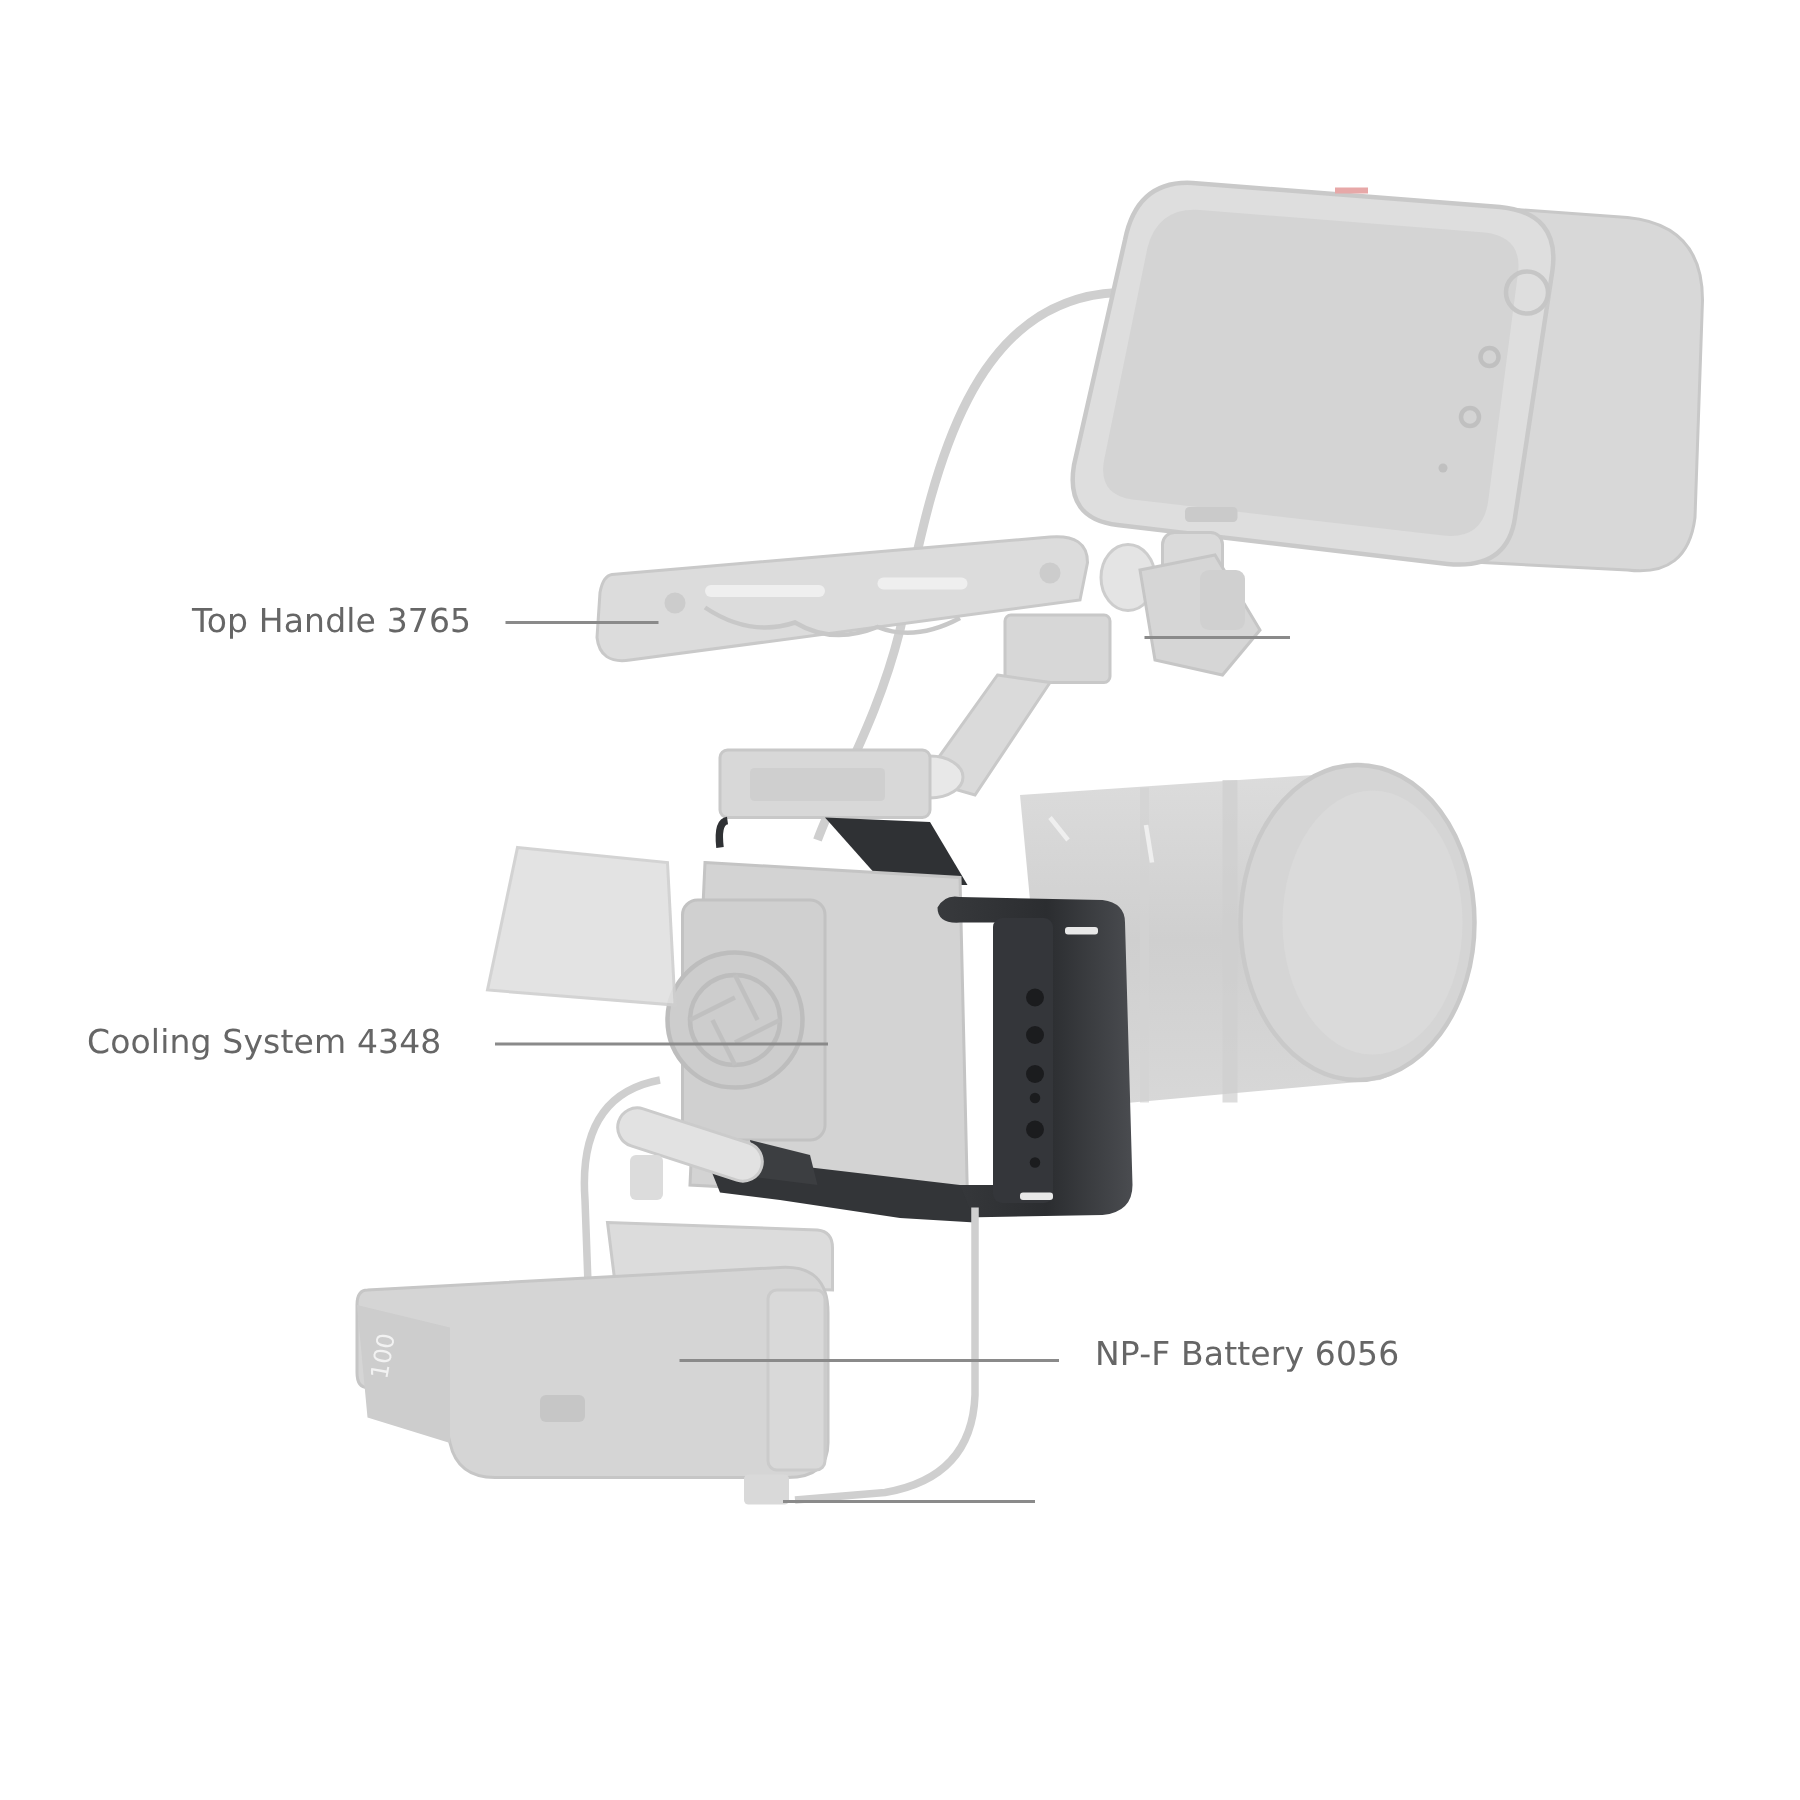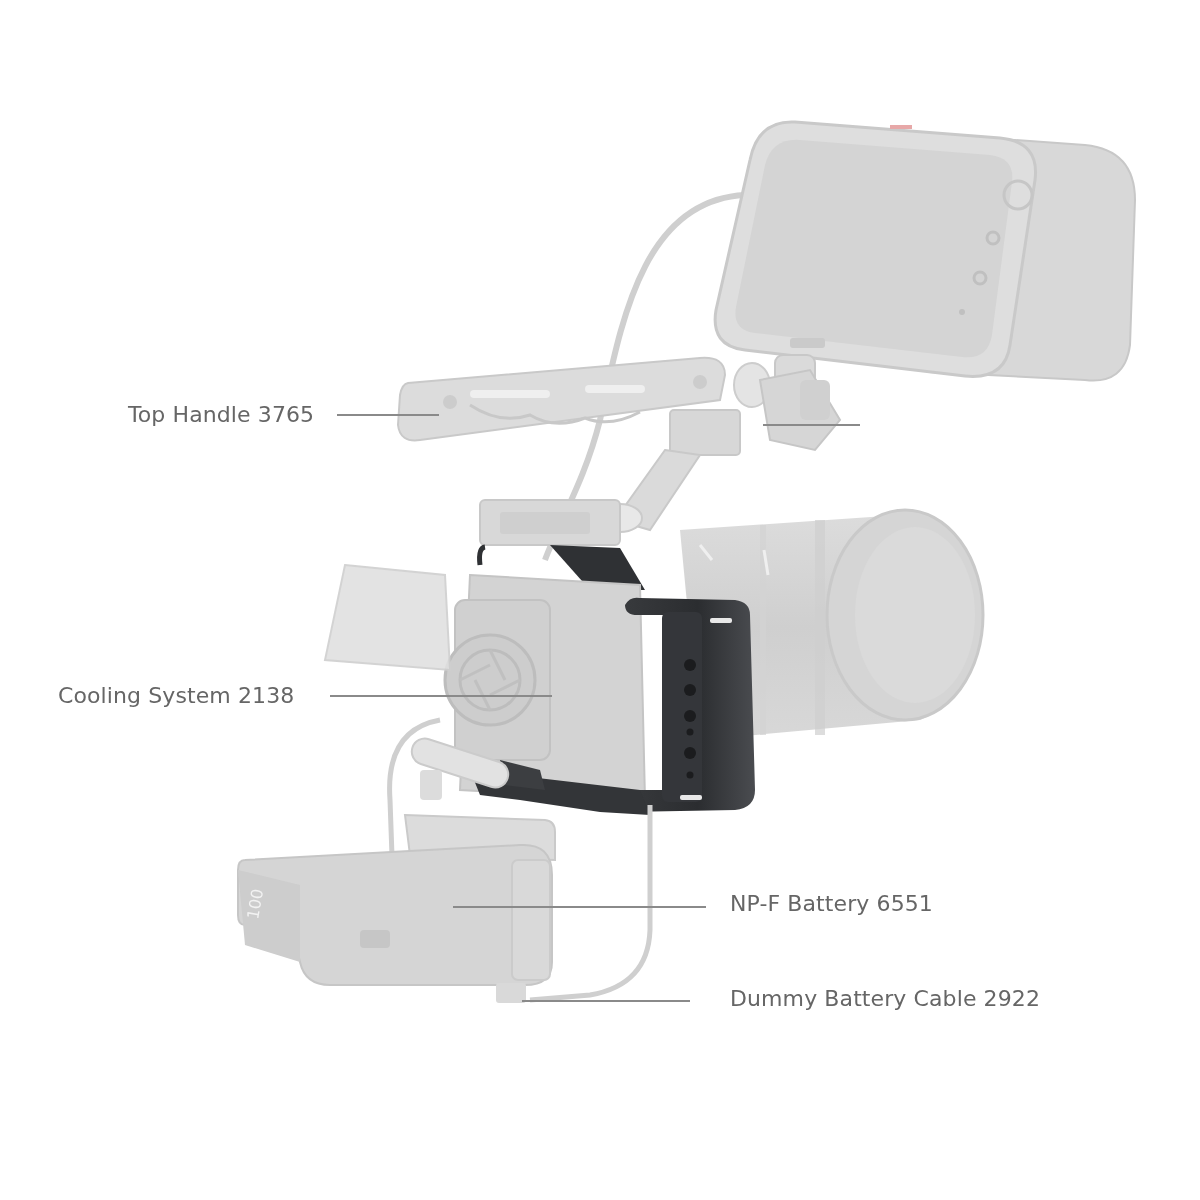--- a/index.html
+++ b/index.html
@@ -127,16 +127,15 @@
 
   
   <div class="leader" style="left:337px; top:414px; width:102px;"></div>
   <div class="leader" style="left:763px; top:424px; width:97px;"></div>
   <div class="leader" style="left:330px; top:695px; width:222px;"></div>
   <div class="leader" style="left:453px; top:906px; width:253px;"></div>
   <div class="leader" style="left:522px; top:1000px; width:168px;"></div>
 
   
   <div class="label" style="left:128px; top:402px;">Top Handle 3765</div>
-  <div class="label" style="left:58px; top:683px;">Cooling System 2138</div>
-  <div class="label" style="left:730px; top:891px;">NP-F Battery 6551</div>
-  <div class="label" style="left:730px; top:986px;">Dummy Battery Cable 2922</div>
+  <div class="label" style="left:58px; top:683px;">Cooling System 4348</div>
+  <div class="label" style="left:730px; top:891px;">NP-F Battery 6056</div>
 </div>
 
 </body></html>

